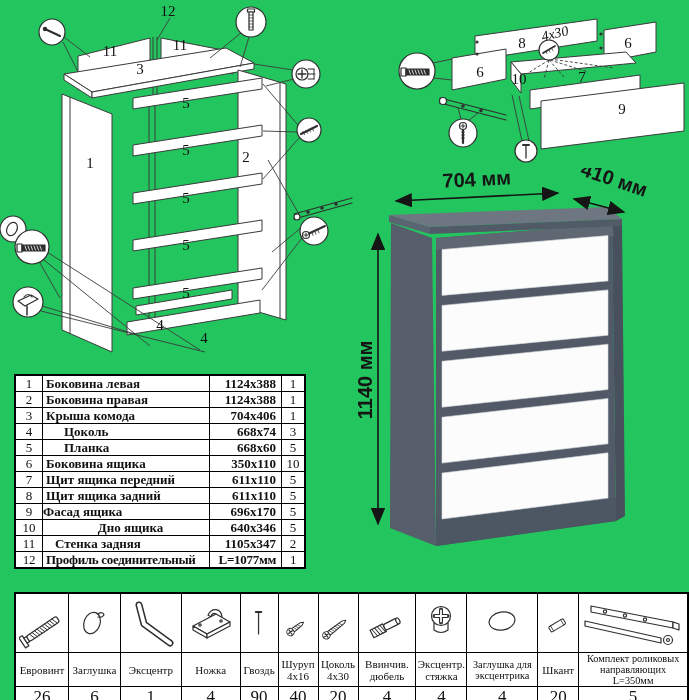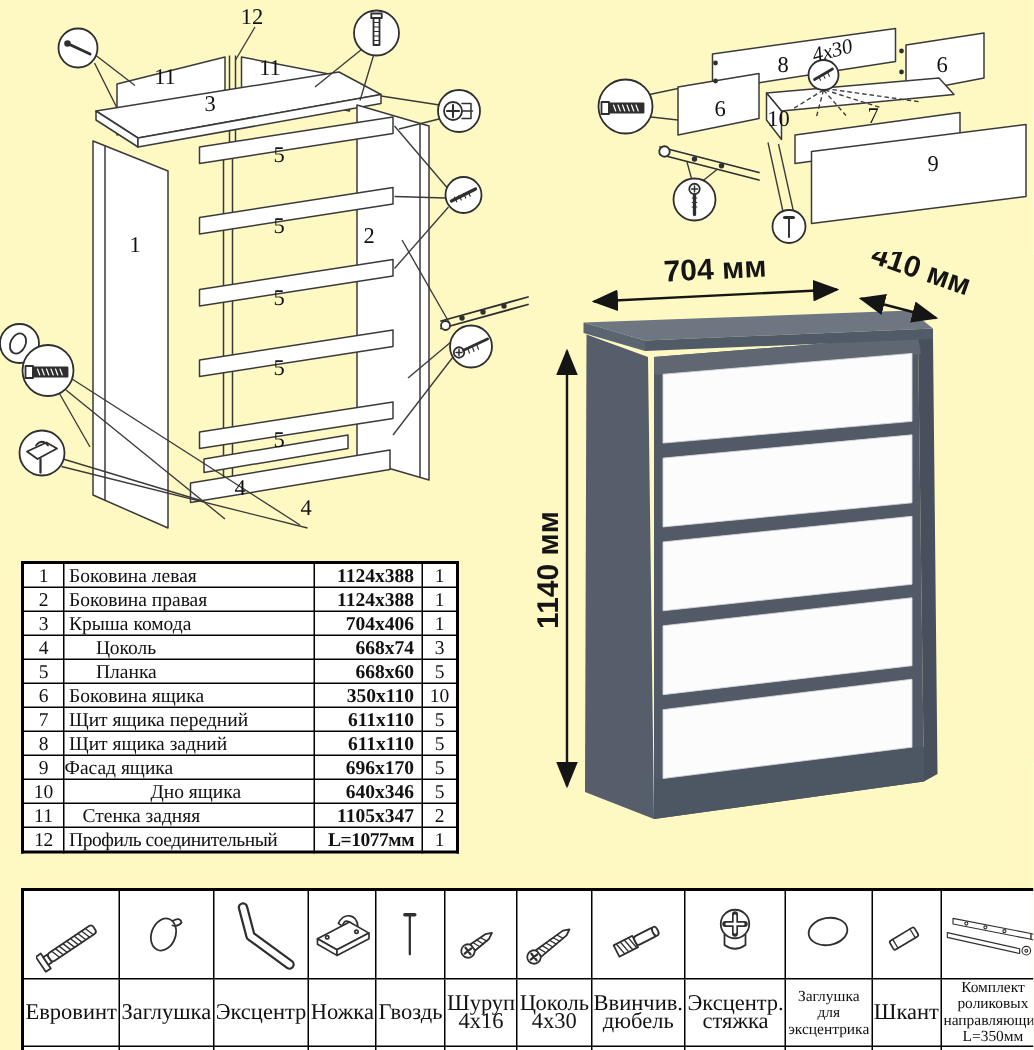--- a/index.html
+++ b/index.html
@@ -1,39 +1,39 @@
 <!DOCTYPE html>
 <html><head>
 <meta charset="utf-8">
 <style>
   html,body{margin:0;padding:0;background:#fff;}
-  .stage{position:relative;width:689px;height:700px;background:#fef9c3;overflow:hidden;
+  .stage{position:relative;width:689px;height:700px;background:#22c55e;overflow:hidden;
          font-family:"Liberation Serif",serif;color:#111;}
   .abs{position:absolute;}
   
   .ln{stroke:#3a3a3a;fill:#fff;stroke-width:1;stroke-linejoin:round;}
   .ld{stroke:#3a3a3a;fill:none;stroke-width:0.9;}
   .glyph{stroke:#2f2f2f;fill:#fff;stroke-width:1.2;stroke-linejoin:round;stroke-linecap:round;}
   .part-label{font-size:15px;fill:#111;text-anchor:middle;}
   .note-label{font-size:14px;font-style:italic;fill:#111;text-anchor:middle;}
   .dim-label{font-family:"Liberation Sans",sans-serif;font-weight:bold;font-size:20px;fill:#151515;text-anchor:middle;}
   
   #parts-table{position:absolute;left:14px;top:374px;border-collapse:collapse;border:2px solid #000;background:#fff;}
   #parts-table td{border:1px solid #000;font-size:13px;line-height:13px;height:13px;padding:1px 3px;white-space:nowrap;}
   .pt-num{width:20px;text-align:center;}
-  .pt-name{width:142px;text-align:left;}
+  .pt-name{width:142px;text-align:left;font-weight:bold;}
   .pt-size{width:63px;text-align:right;padding-right:5px !important;font-weight:bold;}
   .pt-qty{width:16px;text-align:center;}
   td.small{font-size:10.6px;letter-spacing:-0.3px;}
   
   #hw-table{position:absolute;left:14px;top:592px;border-collapse:collapse;border:2px solid #000;table-layout:fixed;background:#fff;}
   #hw-table td{border:1px solid #000;text-align:center;vertical-align:middle;padding:0;overflow:hidden;}
   .hw-icon-cell{height:58px;}
   .hw-icon-cell svg{display:block;margin:0 auto;height:52px;width:auto;max-width:97%;}
-  .hw-name{font-size:15px;line-height:12px;height:26px;padding:0 1px !important;}
+  .hw-name{font-size:11px;line-height:12px;height:26px;padding:0 1px !important;}
   .hw-name.long{font-size:10.3px;line-height:11px;}
   .hw-qty{font-size:17px;height:20px;}
   .page-title{position:absolute;left:0;top:567px;width:100%;text-align:center;font-size:19px;}
 </style>
 </head>
 <body>
 
 <div class="stage">
 
   <svg class="abs" style="left:0;top:0" width="362" height="368" viewBox="0 0 362 368">

